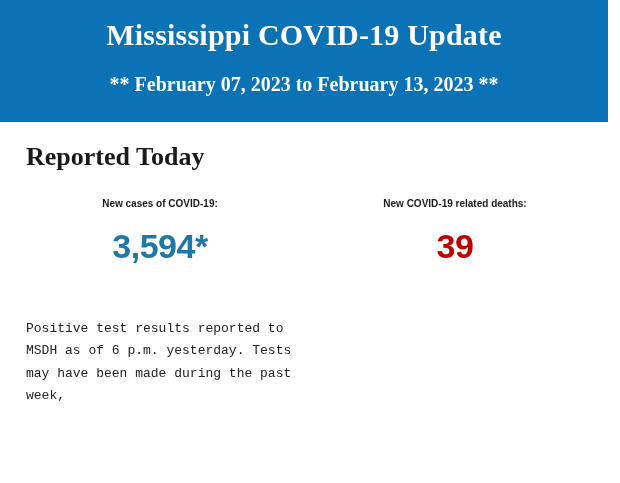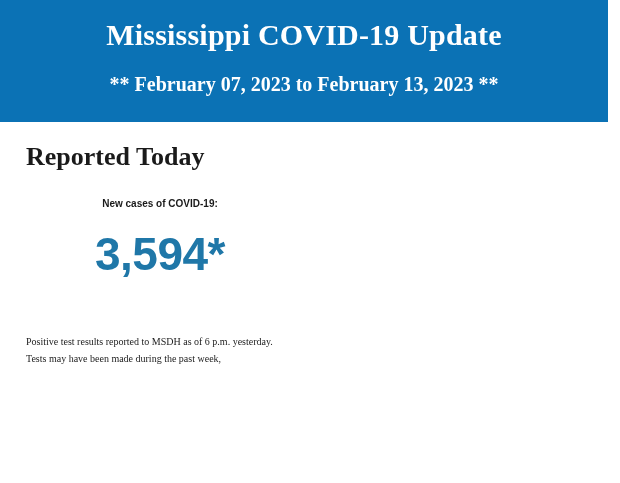--- a/index.html
+++ b/index.html
@@ -77,21 +77,21 @@
     font-family: "Liberation Sans", sans-serif;
     font-weight: bold;
     font-size: 10px;
     color: #1a1a1a;
     text-align: center;
     margin: 0;
   }
   .stat-value {
     font-family: "Liberation Sans", sans-serif;
     font-weight: bold;
-    font-size: 46px;
+    font-size: 34px;
     text-align: center;
     margin: 0;
     padding-top: 18px;
     letter-spacing: -0.5px;
   }
   .stat-value.cases {
     color: #1f77a8;
   }
   .stat-value.deaths {
     color: #c00000;
@@ -108,22 +108,22 @@
     width: 310px;
     padding-left: 26px;
     padding-right: 16px;
   }
   .note-col.right {
     width: 310px;
     padding-left: 0px;
     padding-right: 16px;
   }
   .note-text {
-    font-family: Liberation Serif, serif;
-    font-size: 10px;
+    font-family: Liberation Mono, monospace;
+    font-size: 13px;
     color: #222222;
     line-height: 1.72;
     margin: 0;
   }
 </style>
 </head>
 <body>
 
 <div class="page">
 
@@ -132,20 +132,24 @@
     <div class="header-subtitle">** February 07, 2023 to February 13, 2023 **</div>
   </div>
 
   <h2 class="section-title">Reported Today</h2>
 
   <div class="stats-row">
     <div class="stat-col left">
       <div class="stat-label">New cases of COVID-19:</div>
       <div class="stat-value cases">3,594*</div>
     </div>
+    <div class="stat-col right">
+      <div class="stat-label">New COVID-19 related deaths:</div>
+      <div class="stat-value deaths">39</div>
+    </div>
   </div>
 
   <div class="notes-row">
     <div class="note-col left">
       <p class="note-text">Positive test results reported to MSDH as of 6 p.m. yesterday. Tests may have been made during the past week,</p>
     </div>
   </div>
 
 </div>
 

